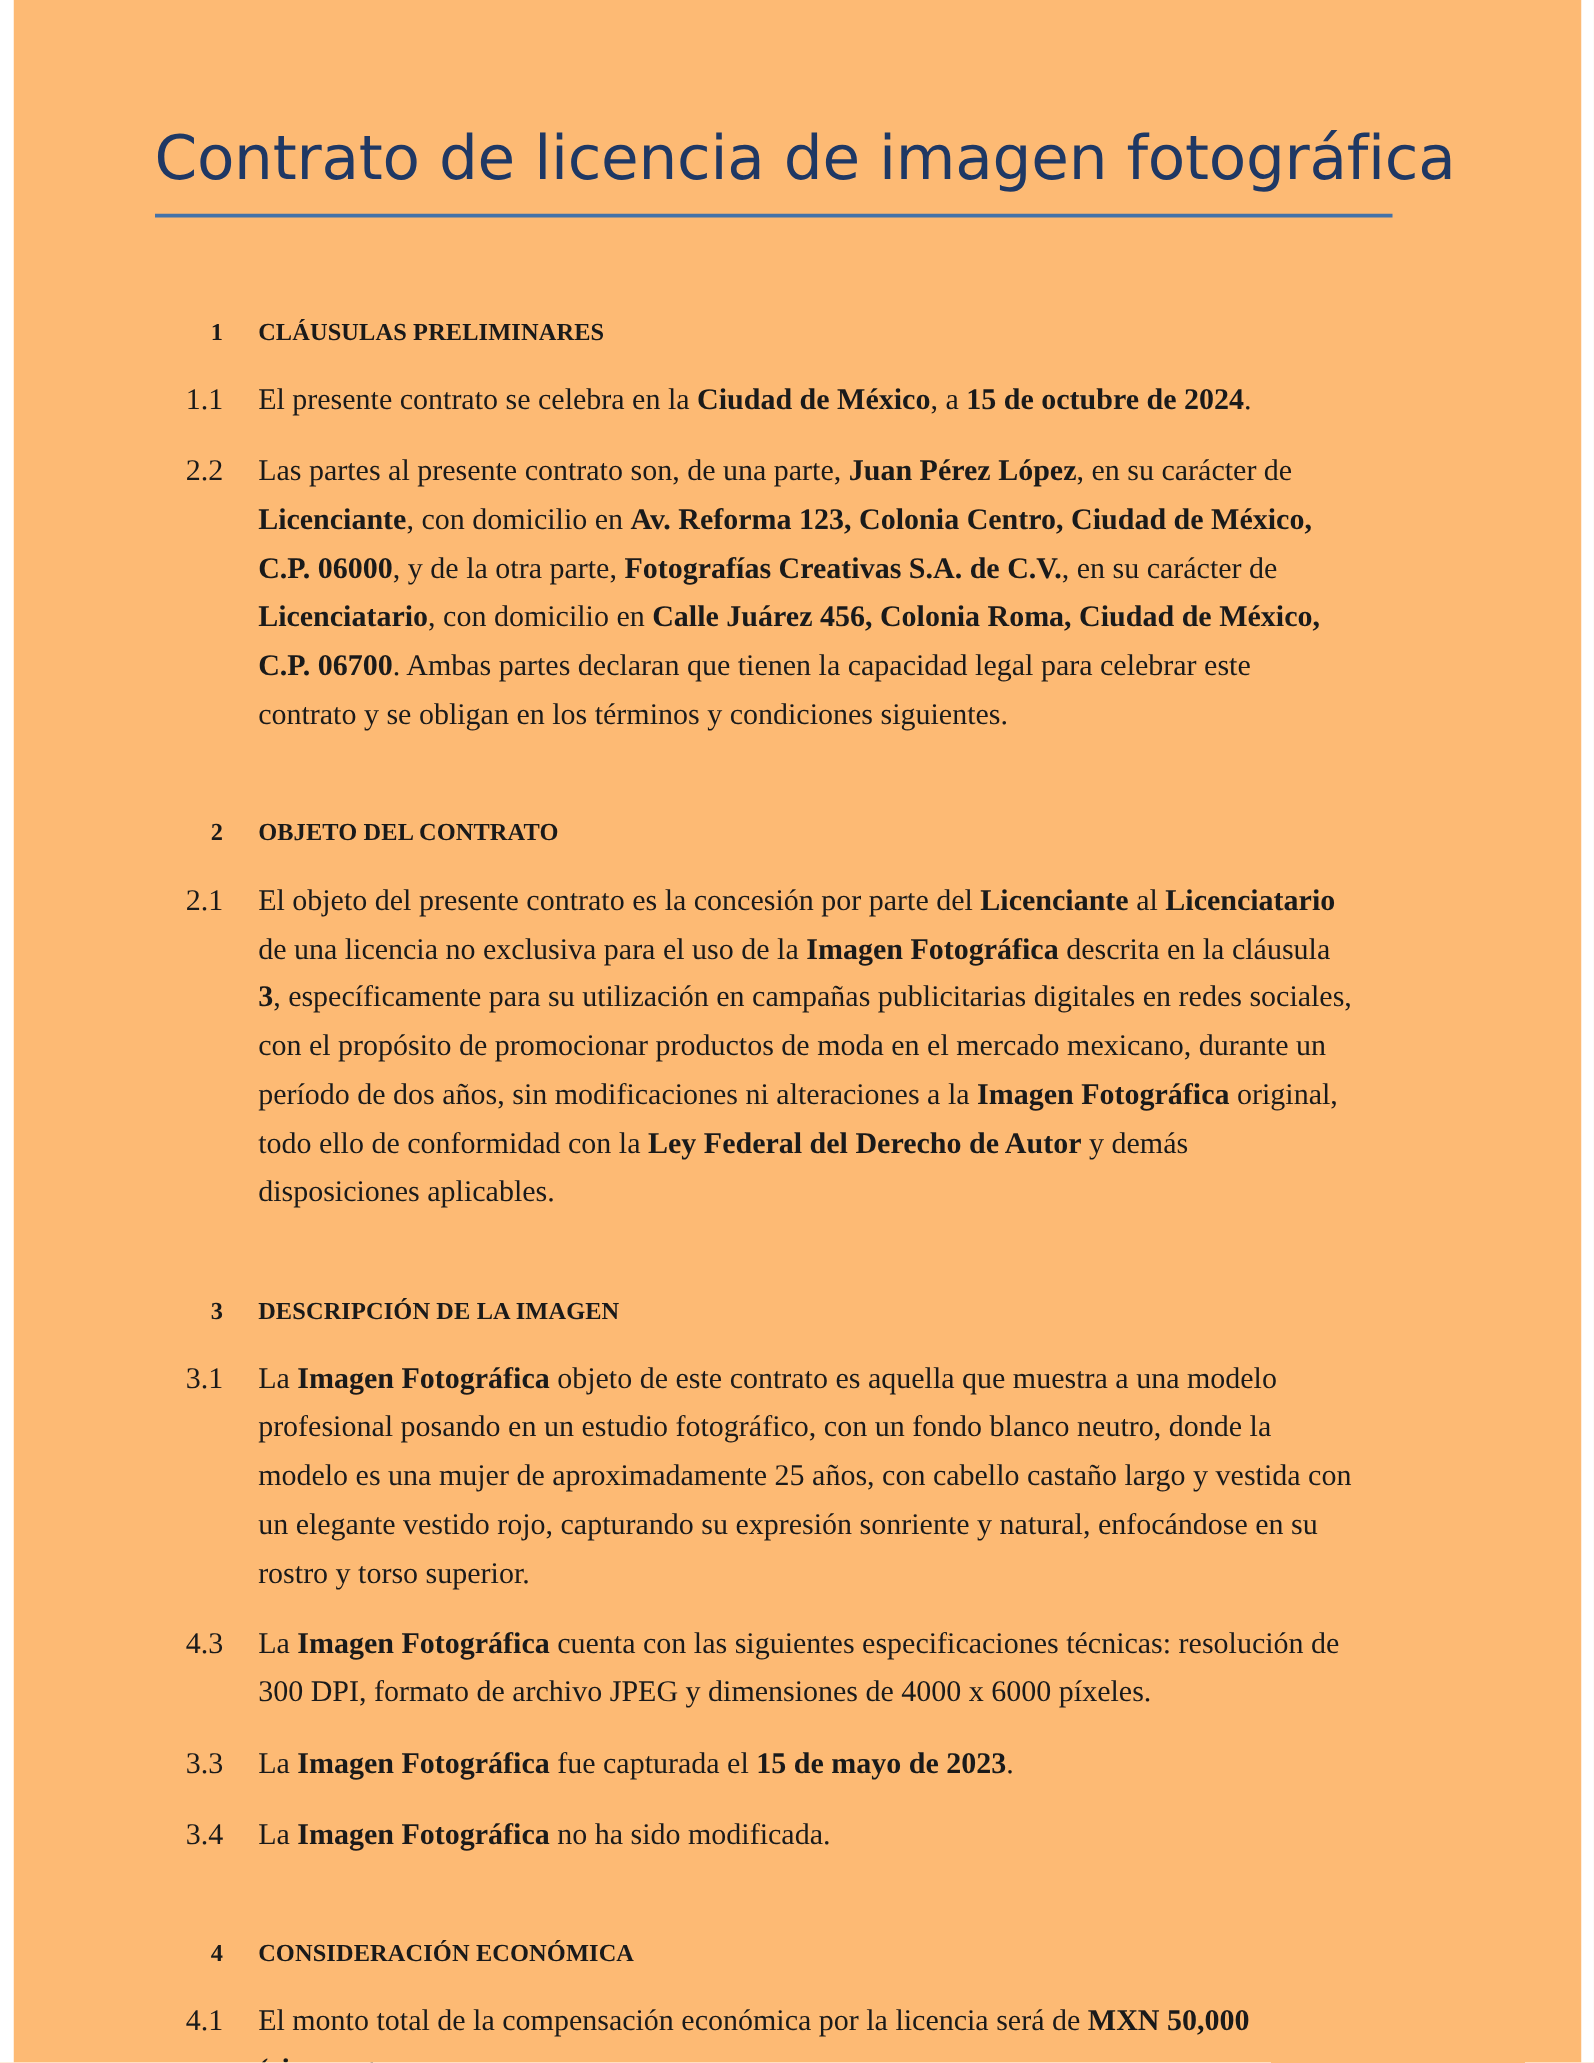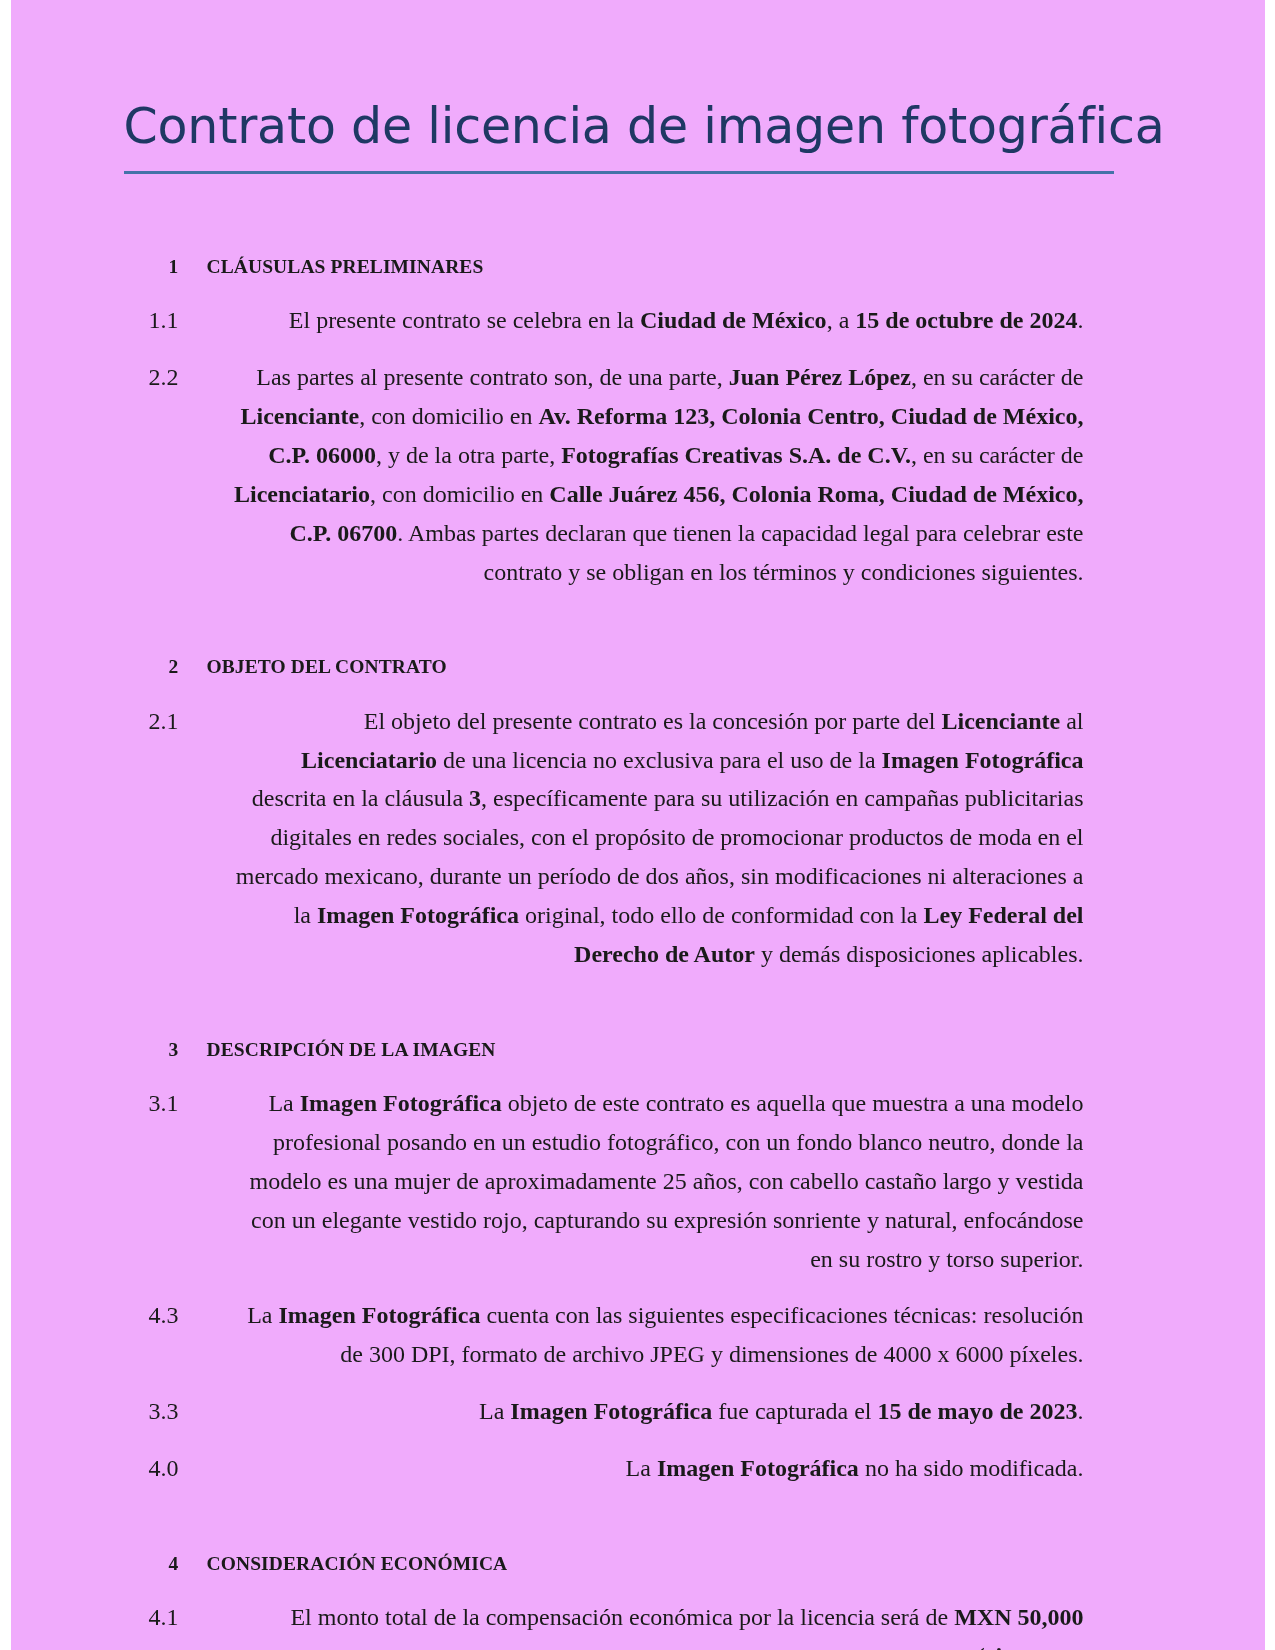--- a/index.html
+++ b/index.html
@@ -5,21 +5,21 @@
   html, body {
     margin: 0;
     padding: 0;
     background: #ffffff;
   }
   .page {
     position: relative;
     width: 1254px;
     height: 1650px;
     margin: 0 auto;
-    background: #f0abfc;
+    background: #fdba74;
     box-sizing: border-box;
     overflow: hidden;
     font-family: "Liberation Serif", "DejaVu Serif", serif;
     color: #1a1a1a;
   }
 
   
   .title-block {
     position: absolute;
     left: 113px;
@@ -86,22 +86,21 @@
     margin: 0 0 18px 0;
   }
   .clause .num {
     width: 58px;
     flex: 0 0 58px;
     text-align: left;
     box-sizing: border-box;
   }
   .clause .body {
     flex: 1 1 auto;
-    text-align: right;
-    margin-left: 22px;
+    text-align: left;
   }
 
   
   .gap-lg { height: 44px; }
 
   b, strong { font-weight: bold; }
 </style>
 </head>
 <body>
 
@@ -151,21 +150,21 @@
           </div>
           <div class="clause">
             <span class="num">4.3</span>
             <span class="body"><span>La </span><b>Imagen Fotográfica</b><span> cuenta con las siguientes especificaciones técnicas: resolución de 300 DPI, formato de archivo JPEG y dimensiones de 4000 x 6000 píxeles.</span></span>
           </div>
           <div class="clause">
             <span class="num">3.3</span>
             <span class="body"><span>La </span><b>Imagen Fotográfica</b><span> fue capturada el </span><b>15 de mayo de 2023</b><span>.</span></span>
           </div>
           <div class="clause">
-            <span class="num">4.0</span>
+            <span class="num">3.4</span>
             <span class="body"><span>La </span><b>Imagen Fotográfica</b><span> no ha sido modificada.</span></span>
           </div>
         </div>
         <div class="gap-lg"></div>
         <div class="section">
           <div class="sec-head">
             <span class="num">4</span>
             <span class="txt">CONSIDERACIÓN ECONÓMICA</span>
           </div>
           <div class="clause">

